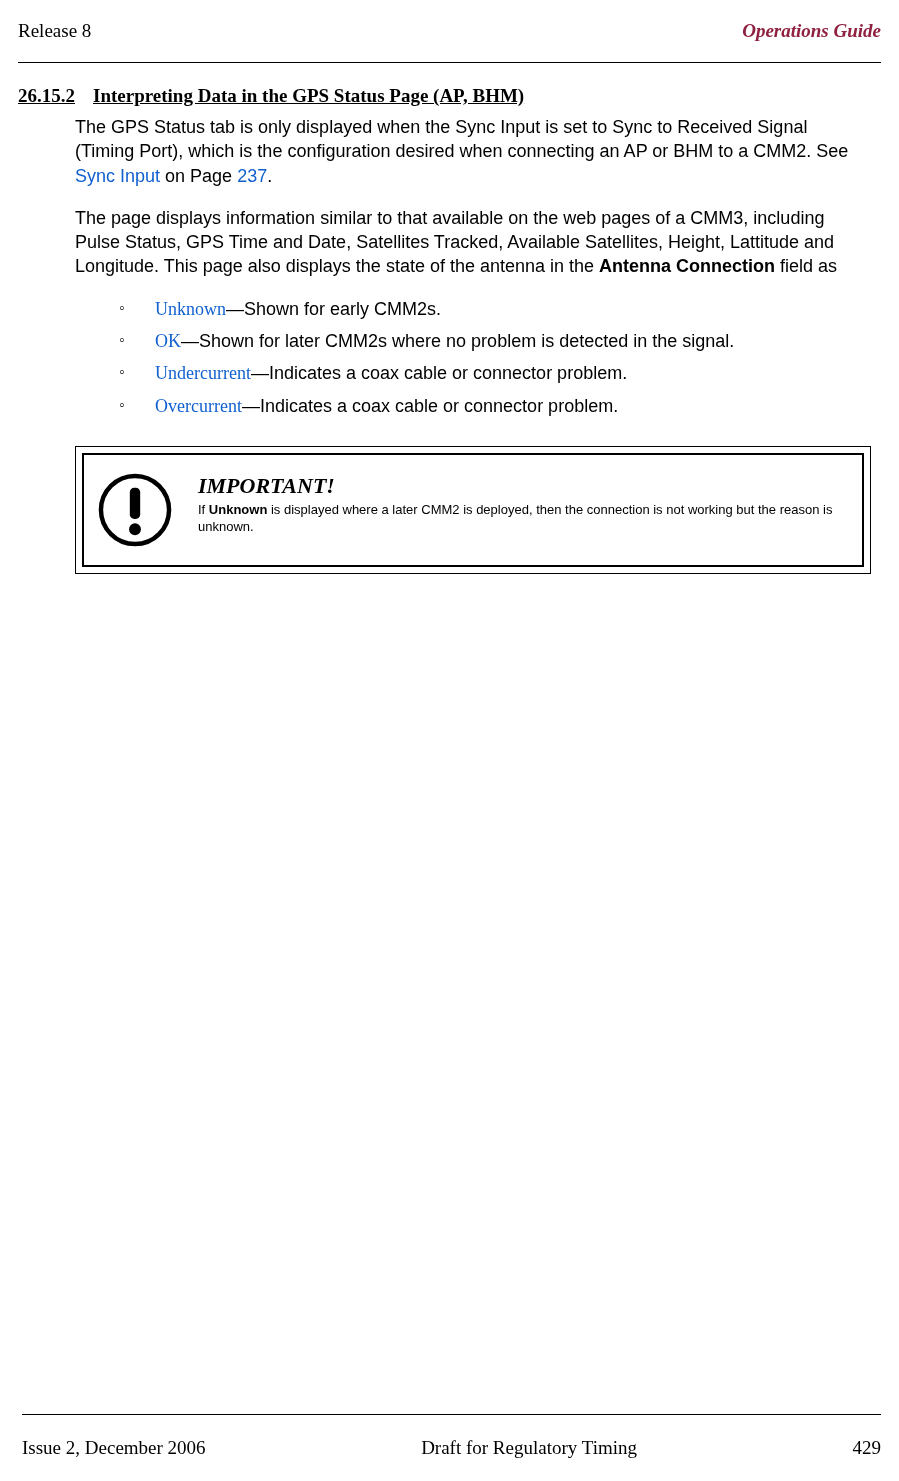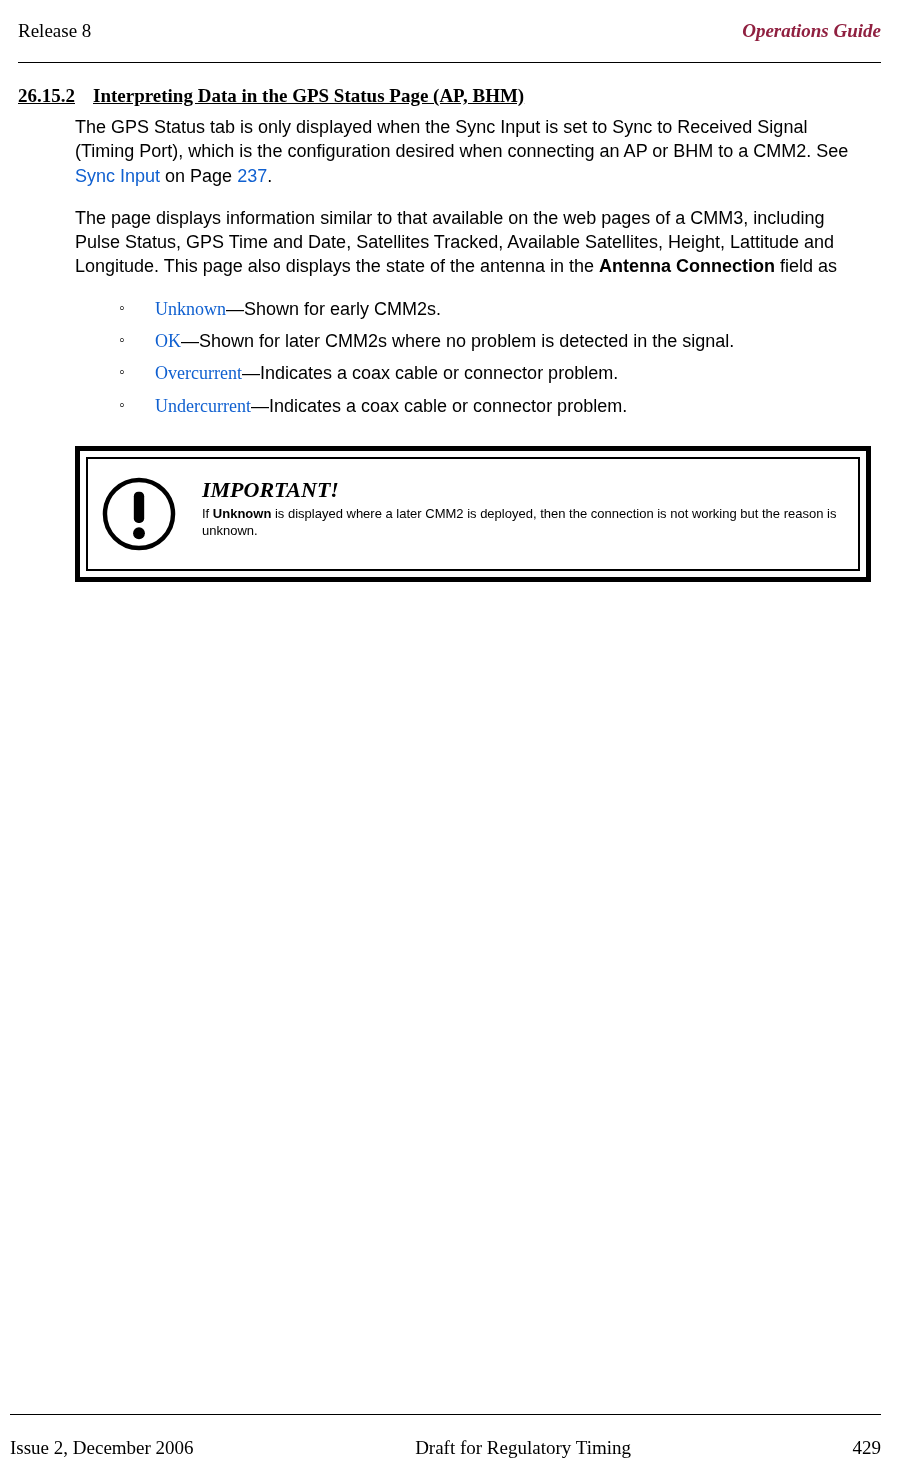--- a/index.html
+++ b/index.html
@@ -66,21 +66,21 @@
     position: absolute;
     left: 0;
     top: 0;
     font-size: 16px;
   }
   .term {
     color: #1060d0;
     font-family: "Palatino Linotype", Palatino, serif;
   }
   .callout-outer {
-    border: 5px solid #000000;
+    border: 1px solid #000000;
     padding: 6px;
     margin: 28px 0 22px 0;
   }
   .callout-inner {
     border: 2px solid #000;
     padding: 18px 14px;
     display: flex;
     align-items: flex-start;
     gap: 26px;
   }
@@ -97,21 +97,21 @@
     font-size: 22px;
     margin-bottom: 3px;
   }
   .callout-body {
     font-size: 13px;
     line-height: 1.3;
   }
   .footer {
     position: absolute;
     bottom: 22px;
-    left: 10px;
+    left: 22px;
     right: 18px;
   }
   .footer-line {
     display: flex;
     justify-content: space-between;
     font-family: "Palatino Linotype", Palatino, serif;
     font-size: 19px;
     margin-top: 6px;
   }
   .footer-center { flex:1; text-align: center; }
@@ -141,24 +141,24 @@
   </p>
 
   <ul class="defs">
     <li>
       <span class="term">Unknown</span><span>—Shown for early CMM2s.</span>
     </li>
     <li>
       <span class="term">OK</span><span>—Shown for later CMM2s where no problem is detected in the signal.</span>
     </li>
     <li>
-      <span class="term">Overcurrent</span><span>—Indicates a coax cable or connector problem.</span>
+      <span class="term">Undercurrent</span><span>—Indicates a coax cable or connector problem.</span>
     </li>
     <li>
-      <span class="term">Undercurrent</span><span>—Indicates a coax cable or connector problem.</span>
+      <span class="term">Overcurrent</span><span>—Indicates a coax cable or connector problem.</span>
     </li>
   </ul>
 
   <div class="callout-outer">
     <div class="callout-inner">
       <div class="callout-icon">
         <svg viewBox="0 0 100 100" width="74" height="74">
           <circle cx="50" cy="50" r="46" fill="#fff" stroke="#000" stroke-width="6"></circle>
           <rect x="43" y="20" width="14" height="42" rx="6" fill="#000"></rect>
           <circle cx="50" cy="76" r="8" fill="#000"></circle>

